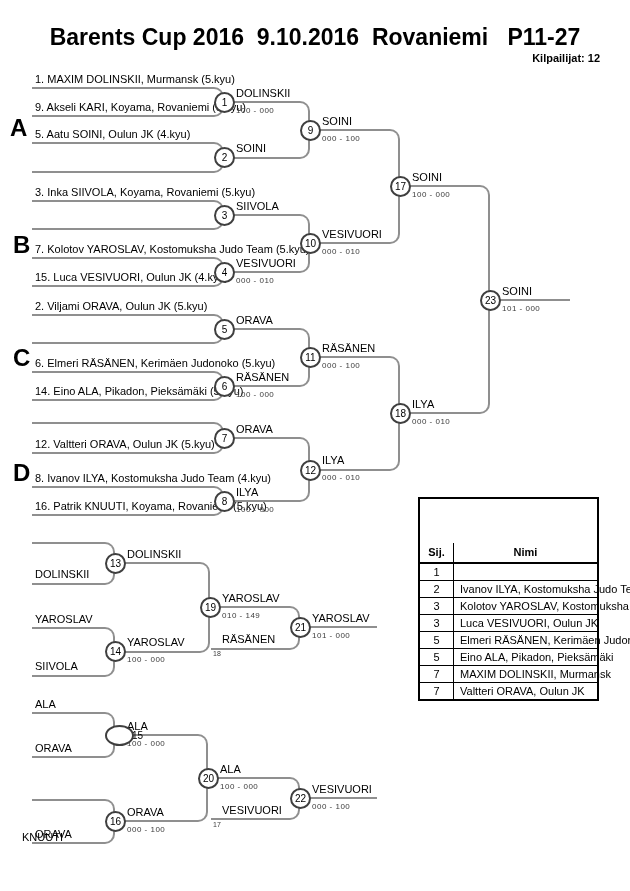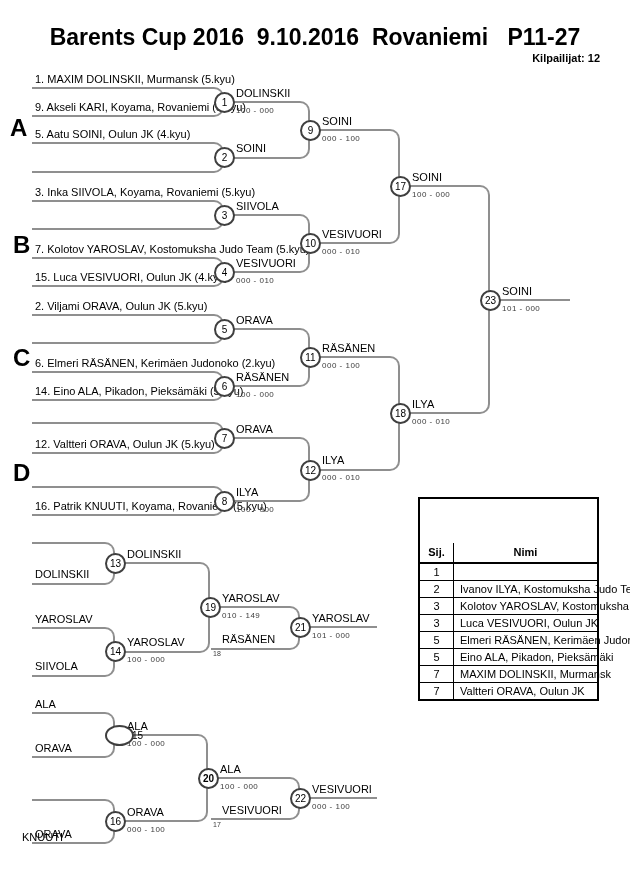--- a/index.html
+++ b/index.html
@@ -40,23 +40,24 @@
   <div class="pool" style="left:13px;top:344px;">C</div>
   <div class="pool" style="left:13px;top:459px;">D</div>
 
   <div class="entry" style="left:35px;top:73px;">1. MAXIM DOLINSKII, Murmansk (5.kyu)</div>
   <div class="entry" style="left:35px;top:101px;">9. Akseli KARI, Koyama, Rovaniemi (5.kyu)</div>
   <div class="entry" style="left:35px;top:128px;">5. Aatu SOINI, Oulun JK (4.kyu)</div>
   <div class="entry" style="left:35px;top:186px;">3. Inka SIIVOLA, Koyama, Rovaniemi (5.kyu)</div>
   <div class="entry" style="left:35px;top:243px;">7. Kolotov YAROSLAV, Kostomuksha Judo Team (5.kyu)</div>
   <div class="entry" style="left:35px;top:271px;">15. Luca VESIVUORI, Oulun JK (4.kyu)</div>
   <div class="entry" style="left:35px;top:300px;">2. Viljami ORAVA, Oulun JK (5.kyu)</div>
-  <div class="entry" style="left:35px;top:357px;">6. Elmeri RÄSÄNEN, Kerimäen Judonoko (2.kyu)</div>
+  <div class="entry" style="left:35px;top:357px;">6. Elmeri RÄSÄNEN, Kerimäen Judonoko (5.kyu)</div>
   <div class="entry" style="left:35px;top:385px;">14. Eino ALA, Pikadon, Pieksämäki (5.kyu)</div>
   <div class="entry" style="left:35px;top:438px;">12. Valtteri ORAVA, Oulun JK (5.kyu)</div>
+  <div class="entry" style="left:35px;top:472px;">8. Ivanov ILYA, Kostomuksha Judo Team (4.kyu)</div>
   <div class="entry" style="left:35px;top:500px;">16. Patrik KNUUTI, Koyama, Rovaniemi (5.kyu)</div>
 
   <div class="pair" style="left:32px;top:87px;width:192px;height:30px;"></div>
   <div class="pair" style="left:32px;top:142px;width:192px;height:31px;"></div>
   <div class="pair" style="left:32px;top:200px;width:192px;height:30px;"></div>
   <div class="pair" style="left:32px;top:257px;width:192px;height:30px;"></div>
   <div class="pair" style="left:32px;top:314px;width:192px;height:30px;"></div>
   <div class="pair" style="left:32px;top:371px;width:192px;height:30px;"></div>
   <div class="pair" style="left:32px;top:422px;width:192px;height:32px;"></div>
   <div class="pair" style="left:32px;top:486px;width:192px;height:30px;"></div>
@@ -141,21 +142,21 @@
   <div class="entry" style="left:35px;top:742px;">ORAVA</div>
   <div class="entry" style="left:22px;top:785px;margin-top:46px;">KNUUTI</div>
   <div class="entry" style="left:35px;top:828px;">ORAVA</div>
   <div class="pair" style="left:32px;top:712px;width:83px;height:46px;"></div>
   <div class="pair" style="left:32px;top:799px;width:83px;height:45px;"></div>
   <div class="pair" style="left:115px;top:734px;width:93px;height:88px;"></div>
   <div class="pair" style="left:211px;top:777px;width:89px;height:43px;"></div>
   <div class="hline" style="left:310px;top:797px;width:67px;"></div>
   <div class="circle" style="left:105px;top:725px;padding-left:25px;">15</div>
   <div class="circle" style="left:105px;top:811px;">16</div>
-  <div class="circle" style="left:198px;top:768px;font-weight:bold;">20</div>
+  <div class="circle" style="left:198px;top:768px;">20</div>
   <div class="circle" style="left:290px;top:788px;">22</div>
   <div class="wname" style="left:127px;top:720px;">ALA</div>
   <div class="score" style="left:127px;top:739px;">100 - 000</div>
   <div class="wname" style="left:127px;top:806px;">ORAVA</div>
   <div class="score" style="left:127px;top:825px;">000 - 100</div>
   <div class="wname" style="left:220px;top:763px;">ALA</div>
   <div class="score" style="left:220px;top:782px;">100 - 000</div>
   <div class="wname" style="left:222px;top:804px;">VESIVUORI</div>
   <div class="ref" style="left:213px;top:821px;">17</div>
   <div class="wname" style="left:312px;top:783px;">VESIVUORI</div>

